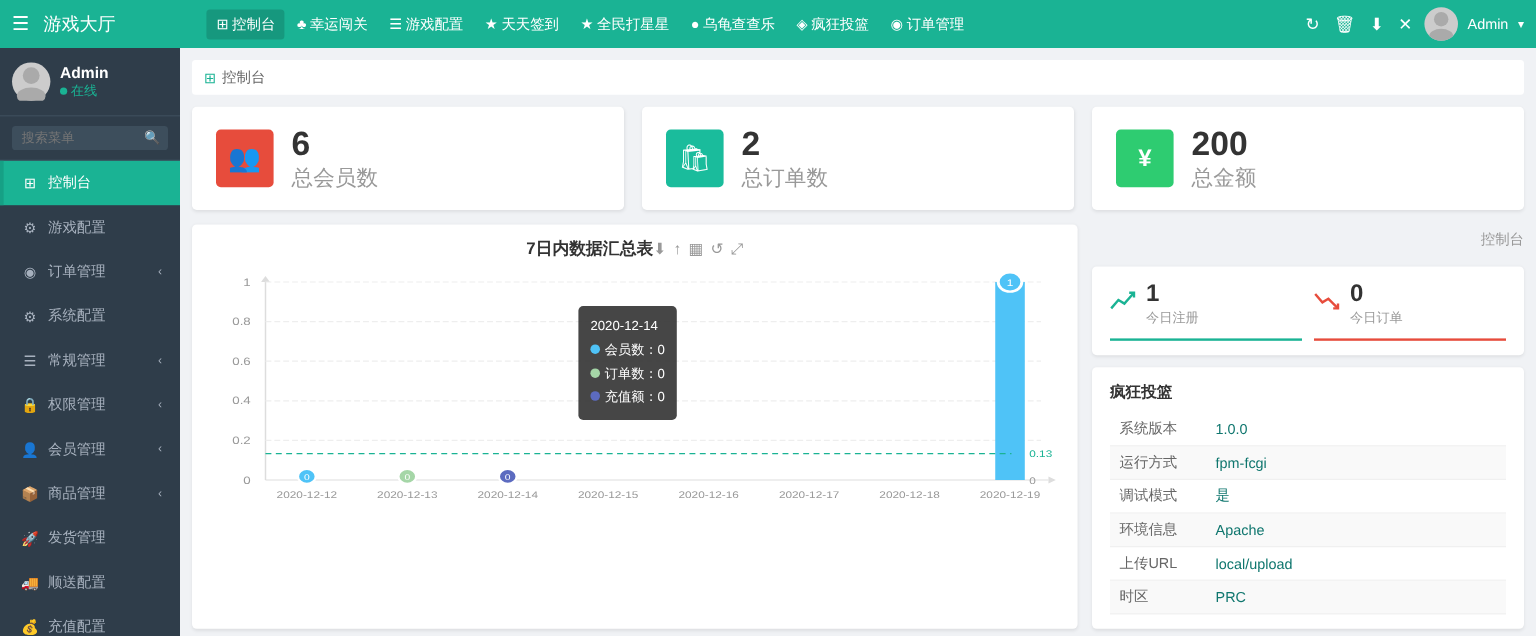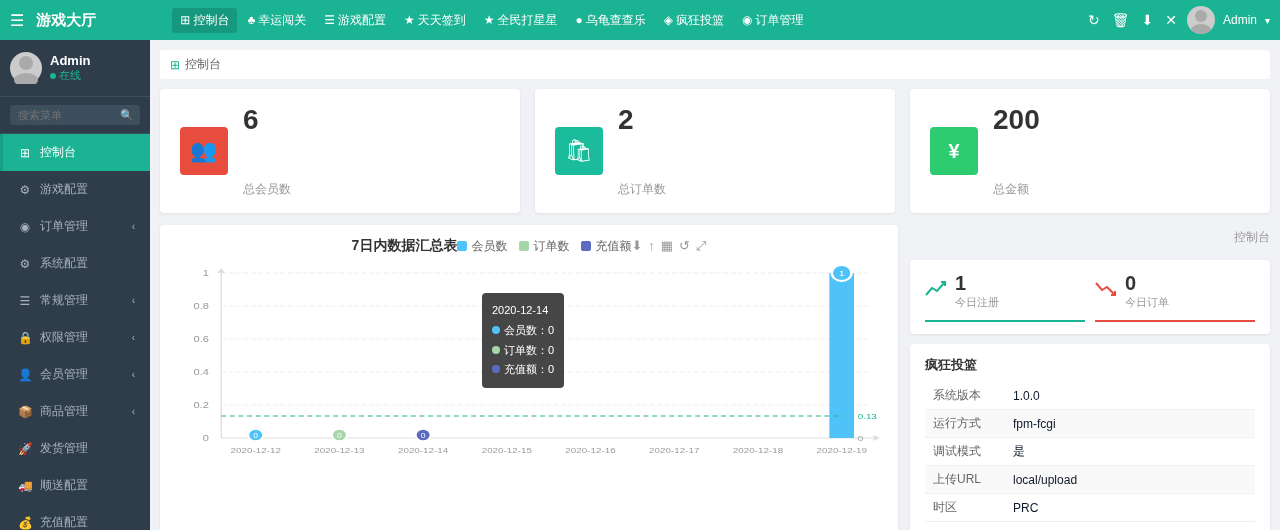--- a/index.html
+++ b/index.html
@@ -10,21 +10,21 @@
       background: #1ab394;
       height: 40px;
       display: flex;
       align-items: center;
       padding: 0 10px;
       color: #fff;
       gap: 6px;
     }
     .top-nav-brand {
       font-size: 15px;
-      font-weight: bold;
+      font-weight: normal;
       color: #fff;
       width: 130px;
       flex-shrink: 0;
     }
     .hamburger-icon { font-size: 16px; cursor: pointer; margin-right: 6px; }
     .top-nav-items {
       display: flex;
       align-items: center;
       gap: 2px;
       flex: 1;
@@ -189,21 +189,21 @@
       justify-content: center;
       font-size: 22px;
       color: #fff;
       flex-shrink: 0;
     }
     .stat-icon.red { background: #e74c3c; }
     .stat-icon.cyan { background: #1abc9c; }
     .stat-icon.green { background: #2ecc71; }
     .stat-info {}
     .stat-number { font-size: 28px; font-weight: bold; color: #333; }
-    .stat-label { font-size: 12px; color: #999; margin-top: 45px; }
+    .stat-label { font-size: 18px; color: #999; }
 
     
     .main-row {
       display: flex;
       gap: 12px;
     }
 
     
     .chart-section {
       background: #fff;
@@ -307,21 +307,21 @@
       width: 100%;
       border-collapse: collapse;
     }
     .server-info-table tr td {
       padding: 5px 8px;
       font-size: 12px;
       border-bottom: 1px solid #f0f0f0;
     }
     .server-info-table tr:nth-child(even) td { background: #f9f9f9; }
     .server-info-table td:first-child { color: #666; width: 80px; }
-    .server-info-table td:last-child { color: #0f172a; }
+    .server-info-table td:last-child { color: #0f766e; }
 
     
     .right-breadcrumb {
       text-align: right;
       font-size: 12px;
       color: #999;
       padding: 4px 0;
     }
 
     
@@ -517,34 +517,20 @@
           <div class="stat-label">总金额</div>
         </div>
       </div>
     </div>
 
     <div class="main-row">
 
       <div class="chart-section">
         <div class="chart-header">
           <span class="chart-title">7日内数据汇总表</span>
-          <div class="chart-legend">
-            <div class="legend-item">
-              <div class="legend-dot" style="background:#4fc3f7;"></div>
-              <span>会员数</span>
-            </div>
-            <div class="legend-item">
-              <div class="legend-dot" style="background:#a5d6a7;"></div>
-              <span>订单数</span>
-            </div>
-            <div class="legend-item">
-              <div class="legend-dot" style="background:#5c6bc0;"></div>
-              <span>充值额</span>
-            </div>
-          </div>
           <div class="chart-actions">
             <span class="chart-action-btn">⬇</span>
             <span class="chart-action-btn">↑</span>
             <span class="chart-action-btn">▦</span>
             <span class="chart-action-btn">↺</span>
             <span class="chart-action-btn">⤢</span>
           </div>
         </div>
 
         <div class="chart-wrapper">
@@ -652,20 +638,24 @@
                 </tr>
                 <tr>
                   <td>运行方式</td>
                   <td>fpm-fcgi</td>
                 </tr>
                 <tr>
                   <td>调试模式</td>
                   <td>是</td>
                 </tr>
                 <tr>
+                  <td>环境信息</td>
+                  <td>Apache</td>
+                </tr>
+                <tr>
                   <td>上传URL</td>
                   <td>local/upload</td>
                 </tr>
                 <tr>
                   <td>时区</td>
                   <td>PRC</td>
                 </tr>
               </tbody>
           </table>
         </div>

